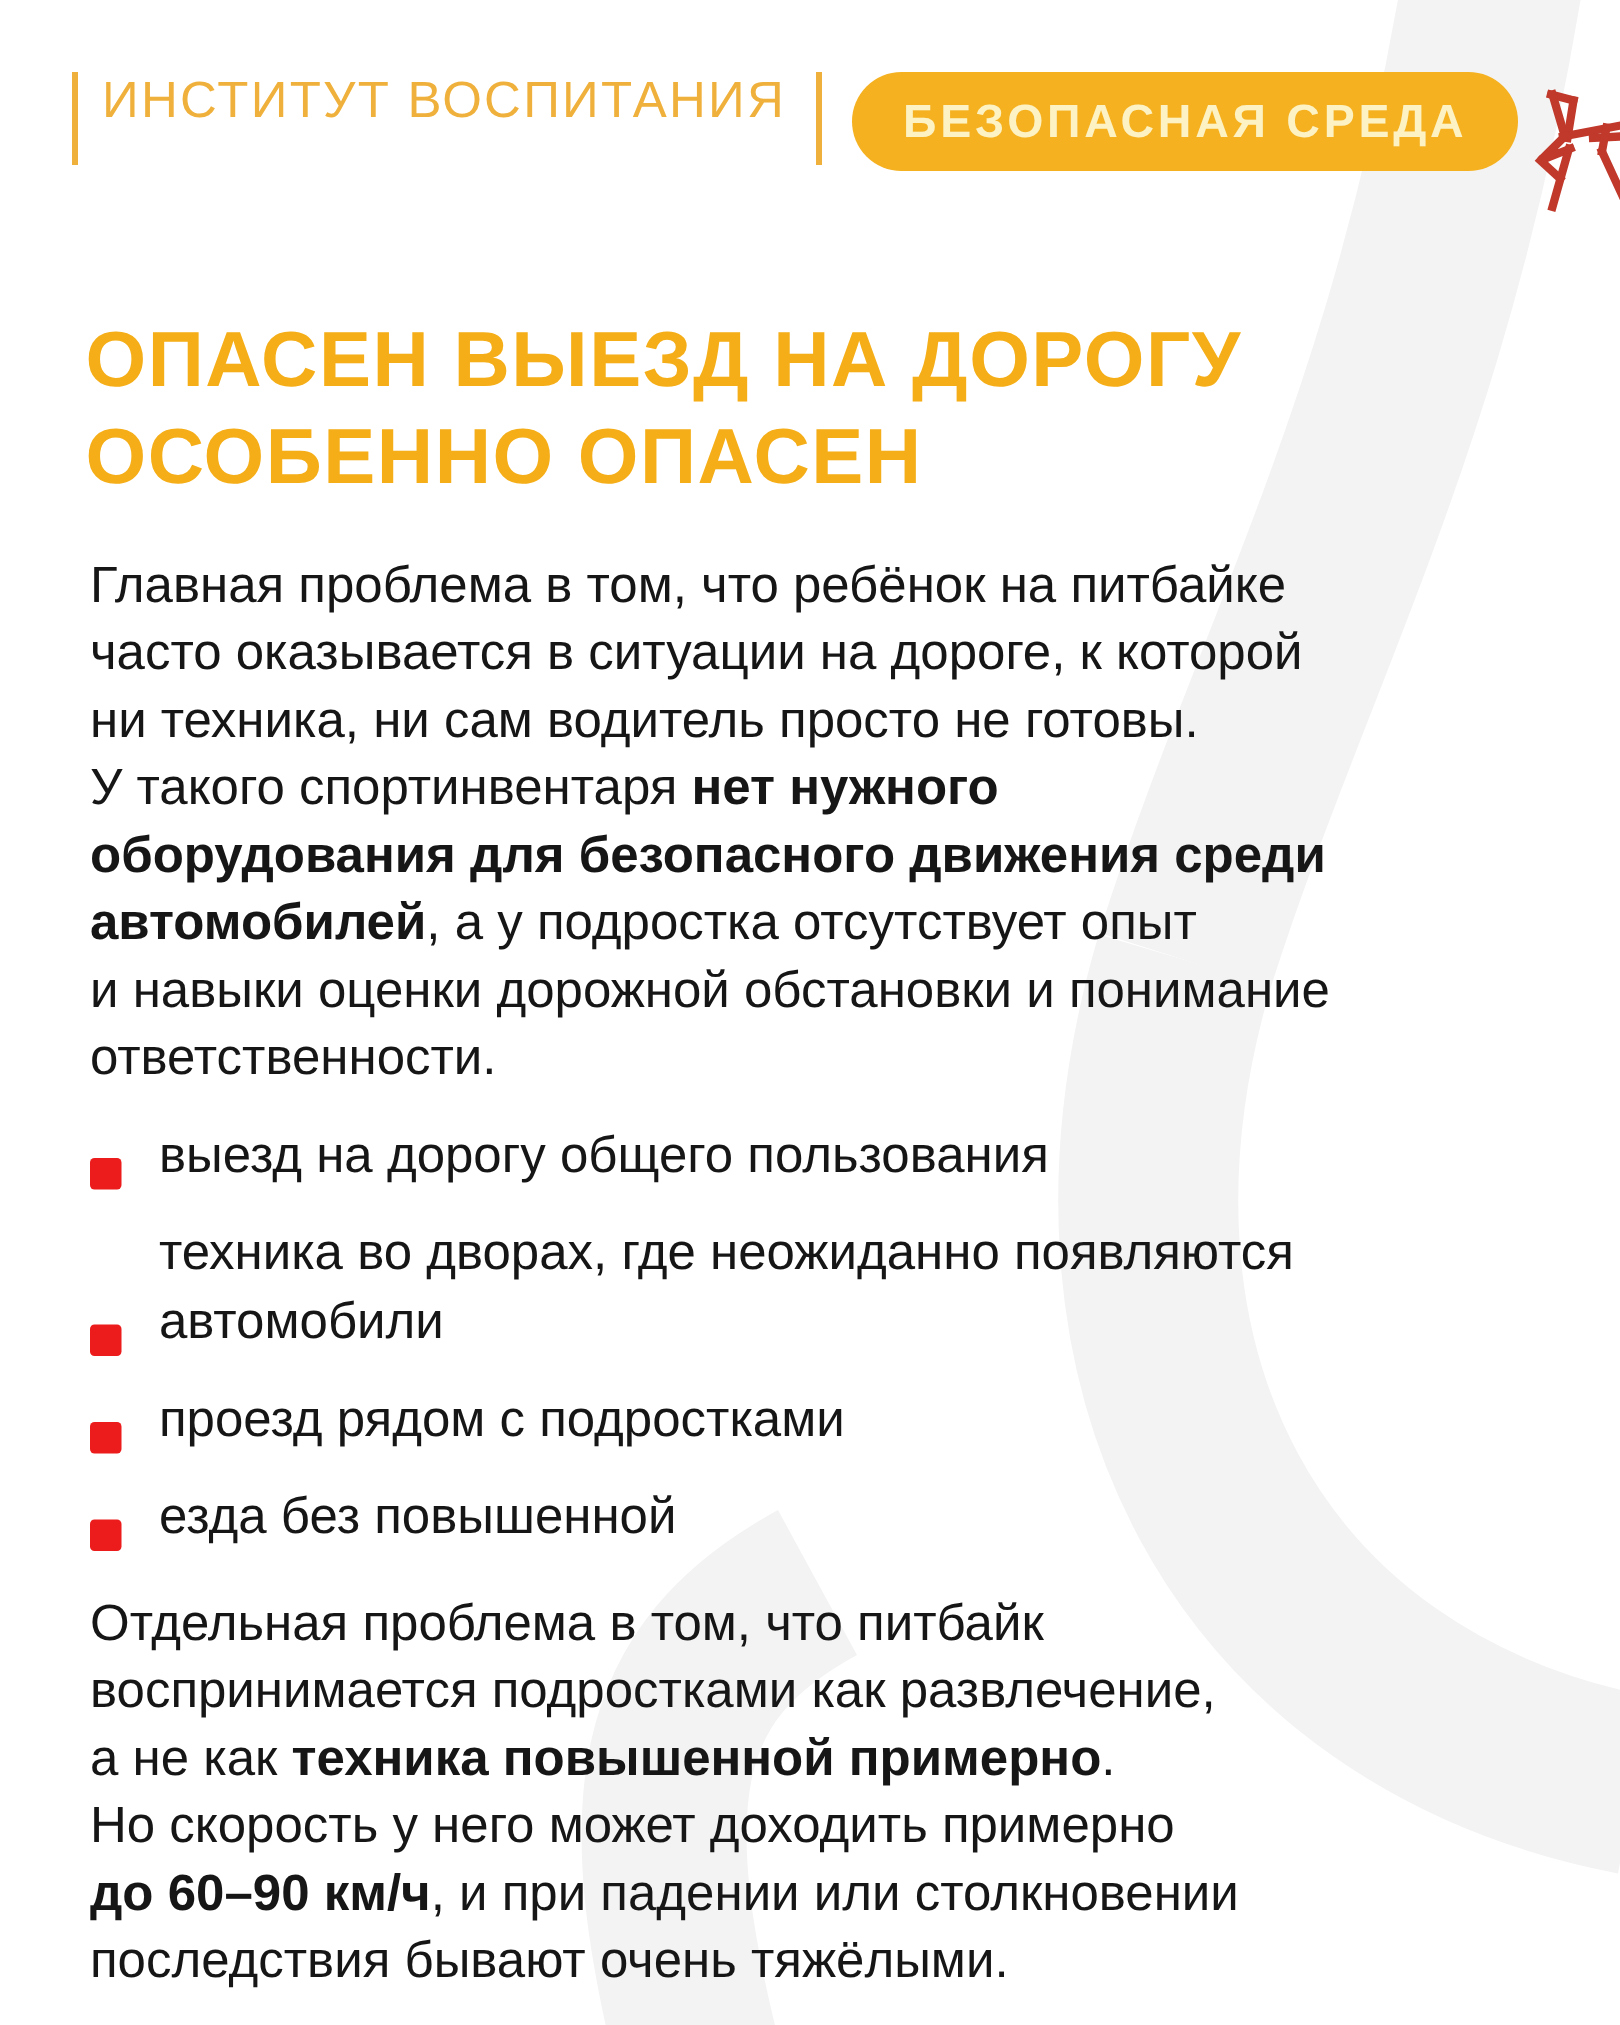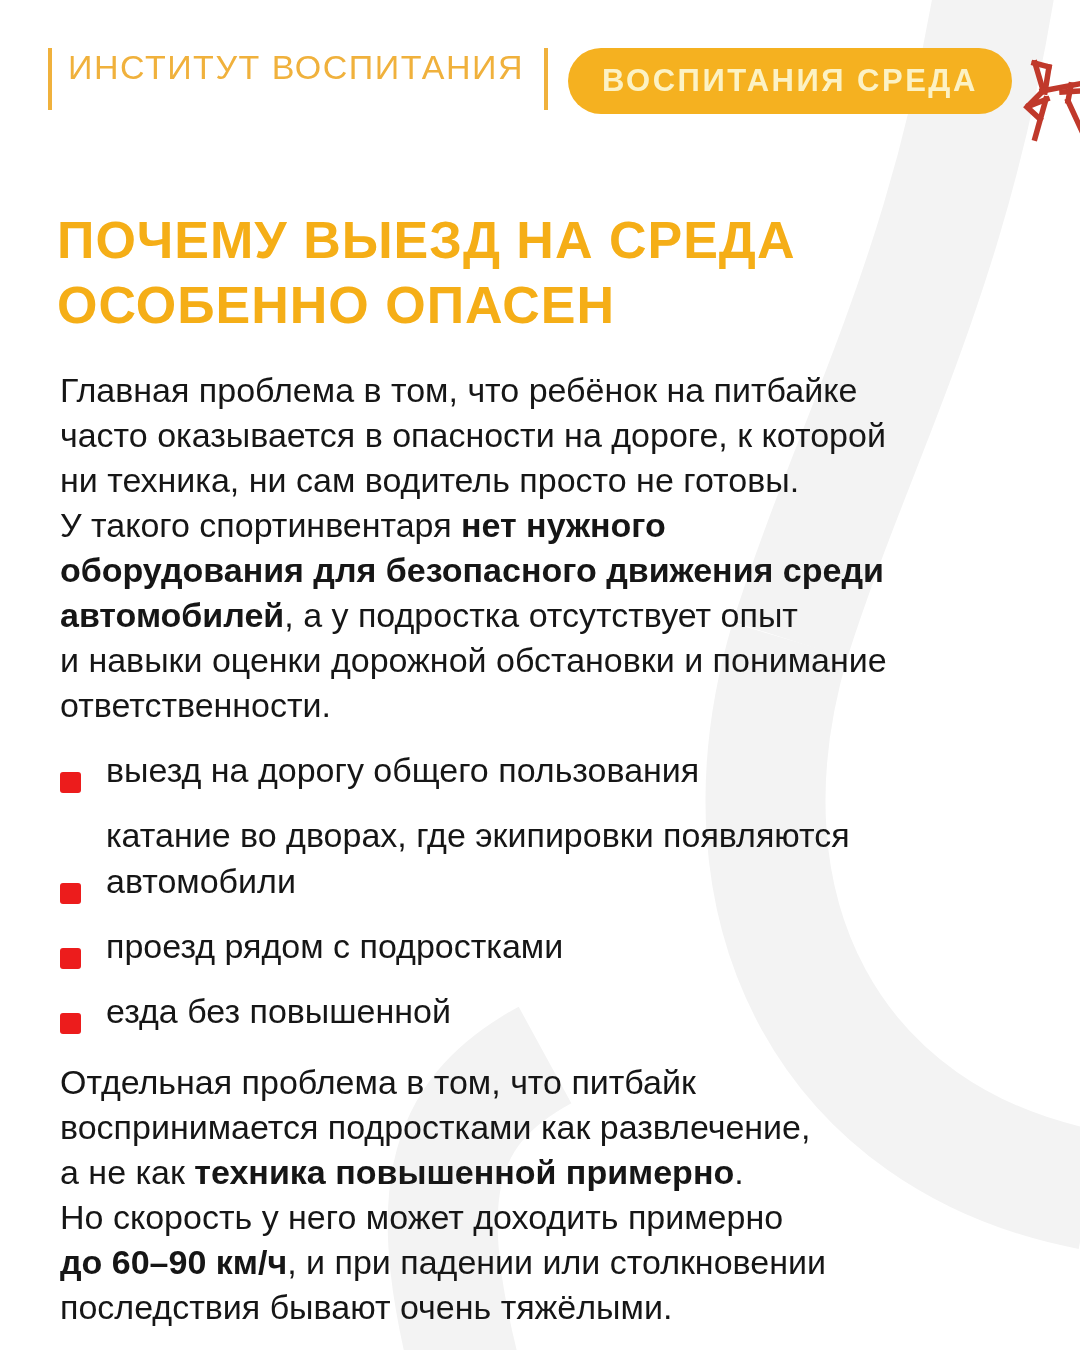--- a/index.html
+++ b/index.html
@@ -92,59 +92,59 @@
     <path d="M 790 640 C 710 910, 830 1140, 1090 1190" stroke-width="120"></path>
     <path d="M 470 1390 C 420 1200, 435 1115, 545 1055" stroke-width="110"></path>
   </svg>
 
   <div class="content">
 
     <div class="header">
       <span class="vbar"></span>
       <span class="brand">ИНСТИТУТ ВОСПИТАНИЯ</span>
       <span class="vbar"></span>
-      <span class="badge">ВОСПИТАНИЯ СРЕДА</span>
+      <span class="badge">БЕЗОПАСНАЯ СРЕДА</span>
       <svg class="logo" width="100" height="104" viewBox="0 0 100 104">
         <path d="M22 15 L37 19"></path>
         <path d="M23 15 L31 42"></path>
         <path d="M37 19 L33 44"></path>
         <path d="M30 43 L93 31"></path>
         <path d="M50 44 L68 43"></path>
         <path d="M31 43 L15 59 L35 51"></path>
         <path d="M15 59 L28 71"></path>
         <path d="M34 51 L23 90"></path>
         <path d="M59 37 L56 53"></path>
         <path d="M56 53 L74 92"></path>
         <path d="M87 32 L80 68"></path>
       </svg>
     </div>
 
     <h1 class="title">
-      <span>ПОЧЕМУ ВЫЕЗД НА СРЕДА</span>
+      <span>ОПАСЕН ВЫЕЗД НА ДОРОГУ</span>
       <span>ОСОБЕННО ОПАСЕН</span>
     </h1>
 
     <p class="body-par"><span>Главная проблема в том, что ребёнок на питбайке
-часто оказывается в опасности на дороге, к которой
+часто оказывается в ситуации на дороге, к которой
 ни техника, ни сам водитель просто не готовы.
 У такого спортинвентаря </span><b>нет нужного
 оборудования для безопасного движения среди
 автомобилей</b><span>, а у подростка отсутствует опыт
 и навыки оценки дорожной обстановки и понимание
 ответственности.</span></p>
 
 
     <ul class="flist">
       <li>
         <span class="sq"></span>
         <span>выезд на дорогу общего пользования</span>
       </li>
       <li>
         <span class="sq"></span>
-        <span>катание во дворах, где экипировки появляются
+        <span>техника во дворах, где неожиданно появляются
 автомобили</span>
       </li>
       <li>
         <span class="sq"></span>
         <span>проезд рядом с подростками</span>
       </li>
       <li>
         <span class="sq"></span>
         <span>езда без повышенной</span>
       </li>

